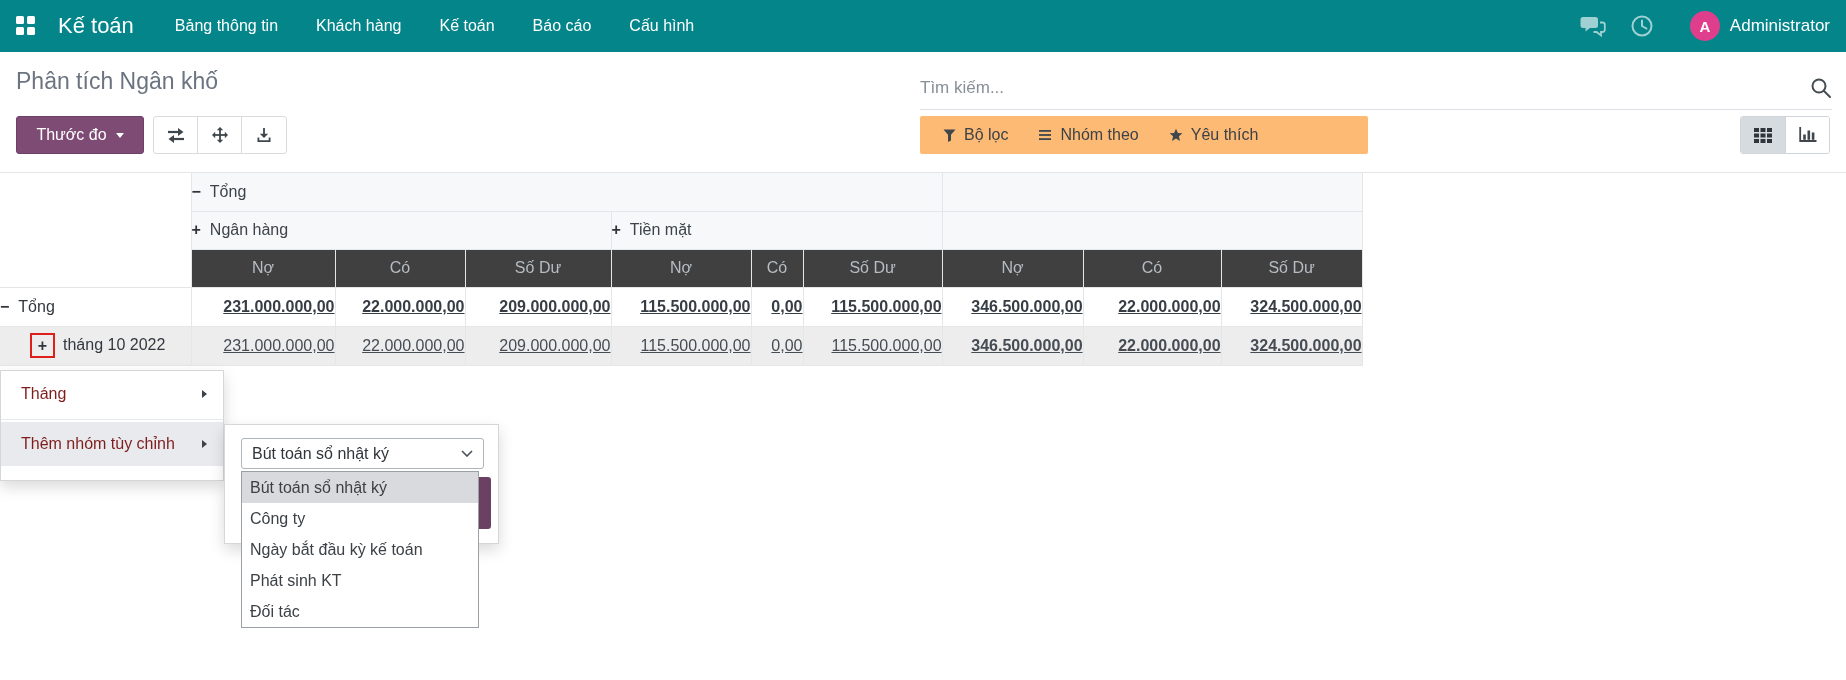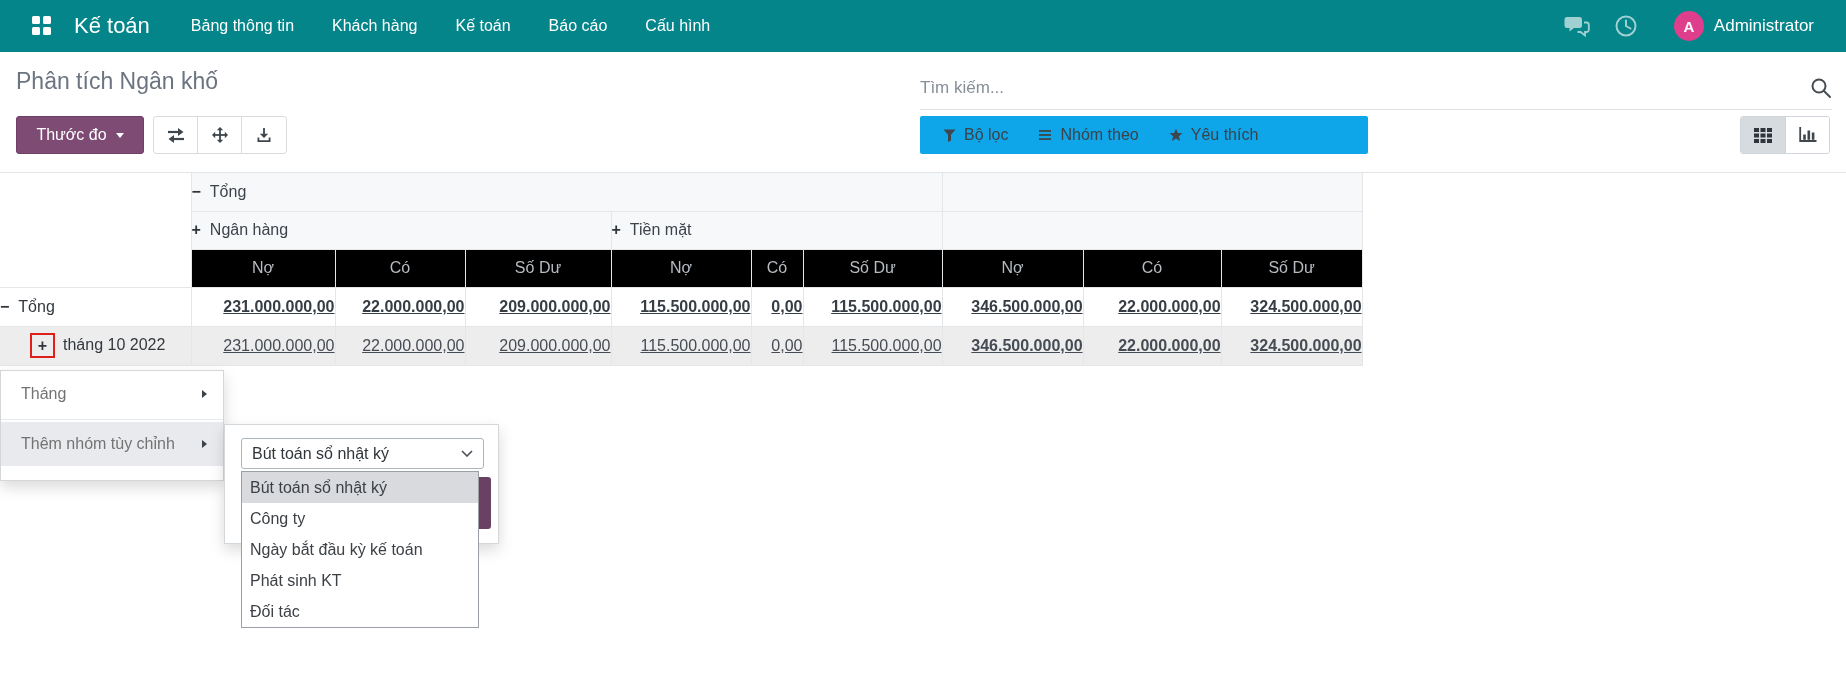--- a/index.html
+++ b/index.html
@@ -2,21 +2,21 @@
 <html><head>
 <meta charset="utf-8">
 <style>
   * { margin:0; padding:0; box-sizing:border-box; }
   html,body { width:1846px; height:680px; }
   body {
     position:relative; overflow:hidden; background:#fff;
     font-family:"Liberation Sans","DejaVu Sans",sans-serif; color:#33383e;
   }
   
-  .navbar { height:52px; background:#04858a; display:flex; align-items:center; padding:0 32px; color:#fff; }
+  .navbar { height:52px; background:#04858a; display:flex; align-items:center; padding:0 16px; color:#fff; }
   .apps-grid { width:20px; height:20px; display:grid; grid-template-columns:8px 8px; grid-template-rows:8px 8px; gap:3px; margin-right:22px; cursor:pointer; }
   .apps-grid i { background:#fff; border-radius:1.5px; display:block; }
   .brand { font-size:22px; font-weight:500; margin-right:22px; cursor:pointer; white-space:nowrap; }
   .nav-items { display:flex; height:36px; align-items:center; }
   .nav-item { font-size:16px; padding:0 19px; line-height:52px; cursor:pointer; white-space:nowrap; }
   .nav-right { margin-left:auto; display:flex; align-items:center; }
   .nav-icon-btn { padding:0 12px; display:flex; align-items:center; cursor:pointer; }
   .avatar { width:30px; height:30px; border-radius:50%; background:#df3e8c; color:#fff; display:flex; align-items:center; justify-content:center; font-size:15px; font-weight:700; margin:0 10px 0 24px; cursor:pointer; }
   .user-name { font-size:17px; cursor:pointer; }
 
@@ -27,51 +27,51 @@
   .searchbox input { flex:1; border:none; outline:none; font-size:17px; color:#ec4899; font-family:inherit; background:transparent; }
   .searchbox input::placeholder { color:#878f98; }
   .searchbox .mag { margin-left:12px; cursor:pointer; display:flex; }
 
   .btn-measures { position:absolute; left:16px; top:64px; height:38px; width:128px; background:#7d4b74; border:1px solid #6e4066; border-radius:3px; color:#fff; font-size:16px; font-family:inherit; display:flex; align-items:center; justify-content:center; gap:9px; cursor:pointer; }
   .caret-down { width:0; height:0; border-left:4.5px solid transparent; border-right:4.5px solid transparent; border-top:5px solid #fff; }
   .btn-group { position:absolute; left:153px; top:64px; height:38px; display:flex; background:#fff; border:1px solid #d9dcdf; border-radius:3px; overflow:hidden; }
   .btn-group button { width:44px; border:none; background:transparent; border-right:1px solid #d9dcdf; display:flex; align-items:center; justify-content:center; cursor:pointer; }
   .btn-group button:last-child { border-right:none; }
 
-  .filter-bar { position:absolute; left:920px; top:64px; width:448px; height:38px; background:#0ea5e9; border-radius:2px; display:flex; align-items:center; padding:0 8px; }
+  .filter-bar { position:absolute; left:920px; top:64px; width:448px; height:38px; background:#fdba74; border-radius:2px; display:flex; align-items:center; padding:0 8px; }
   .filter-item { display:flex; align-items:center; gap:8px; padding:0 15px; font-size:16px; color:#3b4248; cursor:pointer; white-space:nowrap; }
 
   .view-switcher { position:absolute; left:1740px; top:64px; height:38px; display:flex; border:1px solid #cfd5da; border-radius:3px; overflow:hidden; }
   .vs-btn { width:44px; border:none; background:#fff; display:flex; align-items:center; justify-content:center; cursor:pointer; }
   .vs-btn + .vs-btn { border-left:1px solid #cfd5da; }
   .vs-btn.active { background:#d6dbe0; }
 
   
   table.pivot { border-collapse:collapse; table-layout:fixed; width:1362px; }
   table.pivot th, table.pivot td { border-right:1px solid #e3e7ea; border-bottom:1px solid #e3e7ea; font-size:16px; font-weight:400; padding:0; }
   thead tr { height:38px; }
   tbody tr { height:39px; }
   th.corner { background:#fff; }
   th.hgroup { background:#f7f8fa; text-align:left; padding-left:9px; color:#3c434a; cursor:pointer; white-space:nowrap; }
   th.hempty { background:#f7f8fa; }
-  th.measure { background:#000000; text-align:center; color:#b6bcc2; font-size:15px; cursor:pointer; }
+  th.measure { background:#404040; text-align:center; color:#b6bcc2; font-size:15px; cursor:pointer; }
   .tgl { font-weight:700; margin-right:9px; color:#2f353b; }
   td.rowlabel { text-align:left; padding-left:10px; white-space:nowrap; cursor:pointer; }
   td.val { text-align:right; padding-right:8px; color:#363d44;text-decoration:underline; }
   tr.total-row td.val { font-weight:700; }
   tr.sub-row { background:#ededee; }
   tr.sub-row td.rowlabel { padding-left:30px; }
   tr.sub-row td.val.rowtotal { font-weight:700; }
   tr.sub-row td.val { color:#454c53; }
   .redbox { display:inline-flex; width:25px; height:25px; border:2px solid #df1f1a; align-items:center; justify-content:center; margin-right:8px; vertical-align:middle; cursor:pointer; }
   .redbox span { font-weight:700; font-size:16px; color:#2f353b; }
 
   
   .ctx-menu { position:absolute; left:0; top:370px; width:224px; background:#fff; border:1px solid #d3d7da; box-shadow:0 6px 14px rgba(0,0,0,.15); padding-bottom:14px; z-index:30; }
-  .ctx-item { height:46px; display:flex; align-items:center; padding:0 16px 0 20px; font-size:16px; color:#737373; cursor:pointer; }
+  .ctx-item { height:46px; display:flex; align-items:center; padding:0 16px 0 20px; font-size:16px; color:#7f1d1d; cursor:pointer; }
   .ctx-item.hovered { background:#e8eaed; height:44px; }
   .ctx-sep { border-top:1px solid #e7eaec; margin:2px 0; }
   .arr-r { width:0; height:0; border-top:4.5px solid transparent; border-bottom:4.5px solid transparent; border-left:5.5px solid #3c4247; margin-left:auto; }
 
   .submenu { position:absolute; left:224px; top:424px; width:275px; height:120px; background:#fff; border:1px solid #d3d7da; box-shadow:0 6px 14px rgba(0,0,0,.15); z-index:31; }
   .cg-select { position:absolute; left:16px; top:13px; width:243px; height:31px; border:1px solid #aeb5bb; border-radius:3px; background:#fff; display:flex; align-items:center; padding:0 10px; font-size:16px; color:#2f353a; cursor:pointer; white-space:nowrap; overflow:hidden; }
   .cg-select .chev { margin-left:auto; display:flex; }
   .btn-add-sliver { position:absolute; left:448px; top:477px; width:43px; height:52px; background:#6a4163; border:none; border-radius:3px; z-index:32; cursor:pointer; }
 
   .native-popup { position:absolute; left:241px; top:471px; width:238px; background:#fff; border:1px solid #9aa0a6; z-index:40; }

